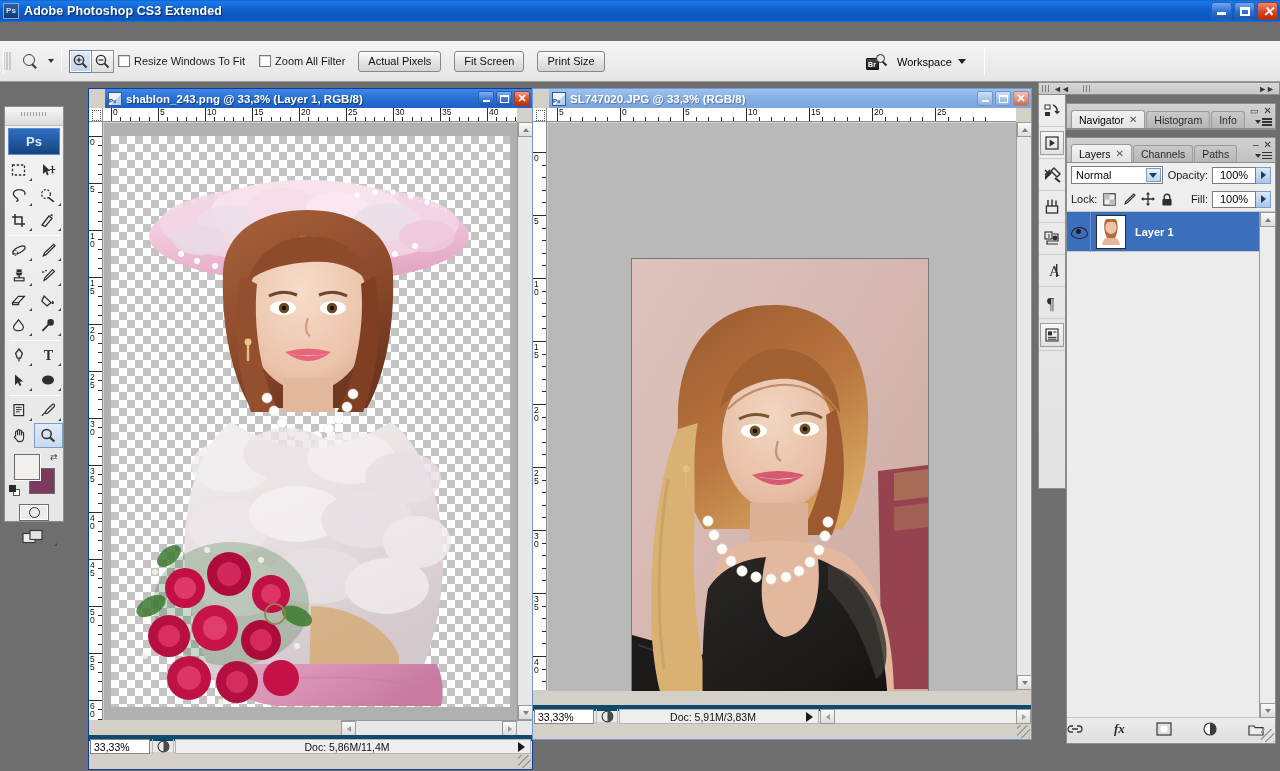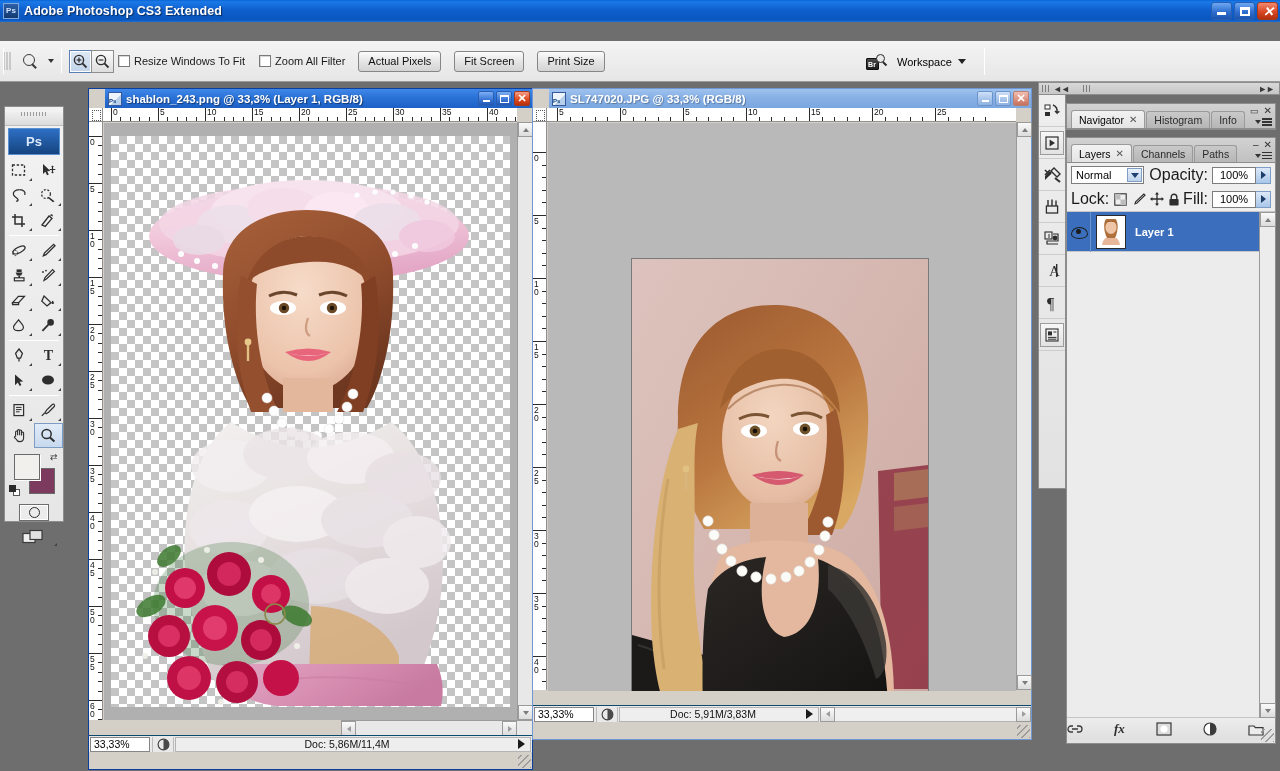--- a/index.html
+++ b/index.html
@@ -196,21 +196,21 @@
   .sbar-v { position:absolute; width:15px; background:#e8e8e8; border-left:1px solid #9a9a9a; }
   .sbar-h { position:absolute; height:15px; background:#e8e8e8; border-top:1px solid #9a9a9a; }
   .sb-arrow { width:15px;height:15px;background:linear-gradient(to bottom,#fafafa,#dcdcdc);
     border:1px solid #9a9a9a; display:flex;align-items:center;justify-content:center; }
   .arr { width:0;height:0; }
   .arr.up { border-left:3.5px solid transparent;border-right:3.5px solid transparent;border-bottom:4.5px solid #7c7c7c; }
   .arr.dn { border-left:3.5px solid transparent;border-right:3.5px solid transparent;border-top:4.5px solid #7c7c7c; }
   .arr.lf { border-top:3.5px solid transparent;border-bottom:3.5px solid transparent;border-right:4.5px solid #9c9c9c; }
   .arr.rt { border-top:3.5px solid transparent;border-bottom:3.5px solid transparent;border-left:4.5px solid #9c9c9c; }
 
-  .statusbar { position:absolute; height:17px; background:#e9e9e9; border-top:1px solid #0c4a6e;
+  .statusbar { position:absolute; height:17px; background:#e9e9e9; border-top:6px solid #0c4a6e;
     display:flex; align-items:center; }
   .st-zoom { width:60px; height:15px; background:#fff; border:1px solid #868686;
     font-size:10.5px; padding-left:3px; display:flex;align-items:center; margin-left:1px; }
   .st-ic { width:22px;height:15px; display:flex;align-items:center;justify-content:center;
     border-left:1px solid #bbb; border-right:1px solid #bbb; margin-left:2px; }
   .st-doc { flex:1; font-size:10.5px; text-align:center; color:#111; }
   .st-tri { width:0;height:0;border-top:5px solid transparent;border-bottom:5px solid transparent;
     border-left:7px solid #1a1a1a; margin-right:5px; }
   .st-strip { height:15px; background:#eeeeee; border:1px solid #b4b4b4; display:flex; align-items:center;}
   .grip-corner { position:absolute; width:13px;height:13px;
@@ -276,21 +276,21 @@
   .layer-row.selected .layer-name { color:#fff; font-weight:bold; }
 
   .lp-row { display:flex; align-items:center; height:22px; padding:0 4px; }
   .select-box { height:18px; border:1px solid #7d7d7d; background:#fff; display:flex; align-items:center;
     font-size:11px; padding-left:4px; position:relative; }
   .select-arrow { position:absolute; right:1px; top:1px; width:15px;height:14px;
     background: linear-gradient(to bottom,#eaf1fb,#bcd2ec); border:1px solid #7d9dc4;
     display:flex; align-items:center; justify-content:center; }
   .select-arrow .tri { width:0;height:0;border-left:4px solid transparent;border-right:4px solid transparent;
     border-top:5px solid #1f3f6e; }
-  .lbl { font-size:16px; color:#1a1a1a; }
+  .lbl { font-size:11px; color:#1a1a1a; }
   .numfield { height:17px; border:1px solid #7d7d7d; background:#fff; font-size:11px;
     display:flex; align-items:center; justify-content:center; width:44px; }
   .numarrow { width:15px;height:17px; background: linear-gradient(to bottom,#dce9f8,#a9c6e8);
     border:1px solid #7d9dc4; border-left:none; display:flex;align-items:center;justify-content:center; }
   .numarrow .tri { width:0;height:0;border-top:4px solid transparent;border-bottom:4px solid transparent;
     border-left:5px solid #1c3c6a; }
   .lockicon { width:15px;height:15px; display:flex;align-items:center;justify-content:center; margin:0 2px;}
 
   .lp-bottom { height:23px; display:flex; align-items:center; justify-content:space-around;
     border-top:1px solid #c6c6c6; background: linear-gradient(to bottom,#ededed,#dfdfdf); gap: 31px; }

